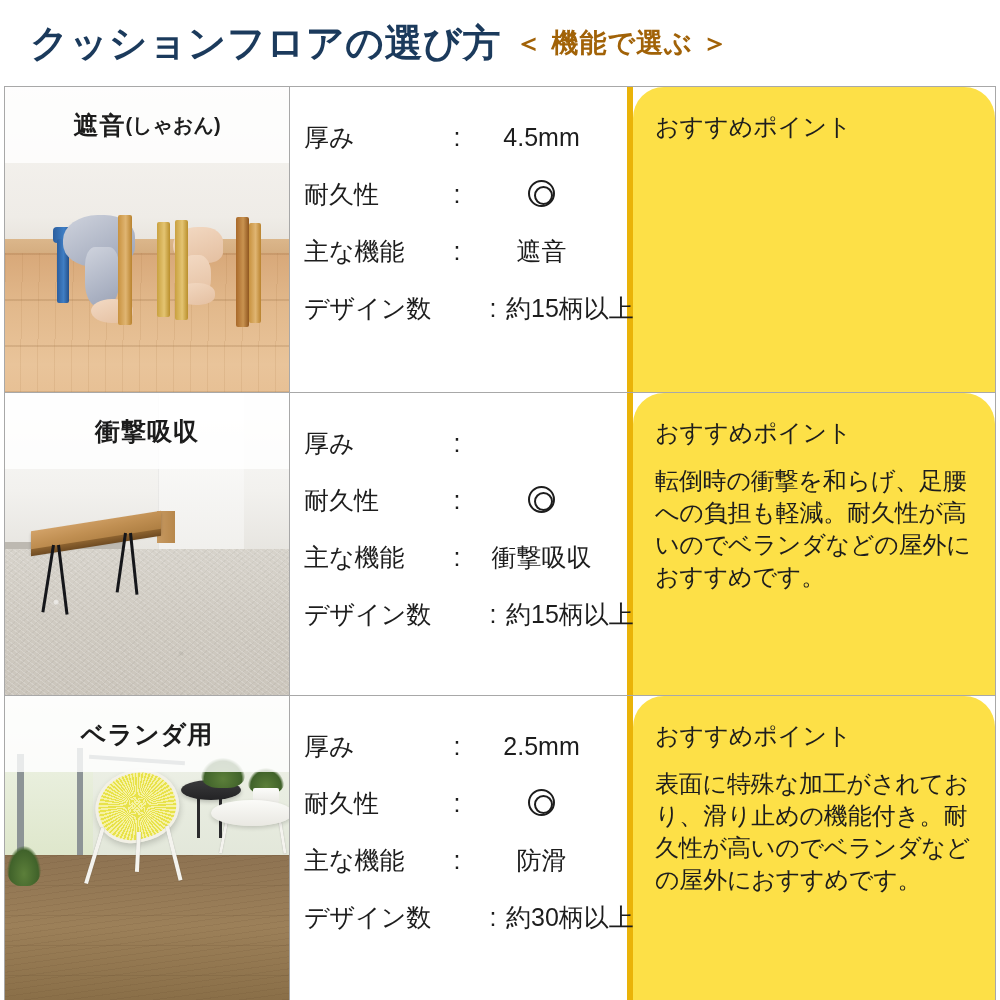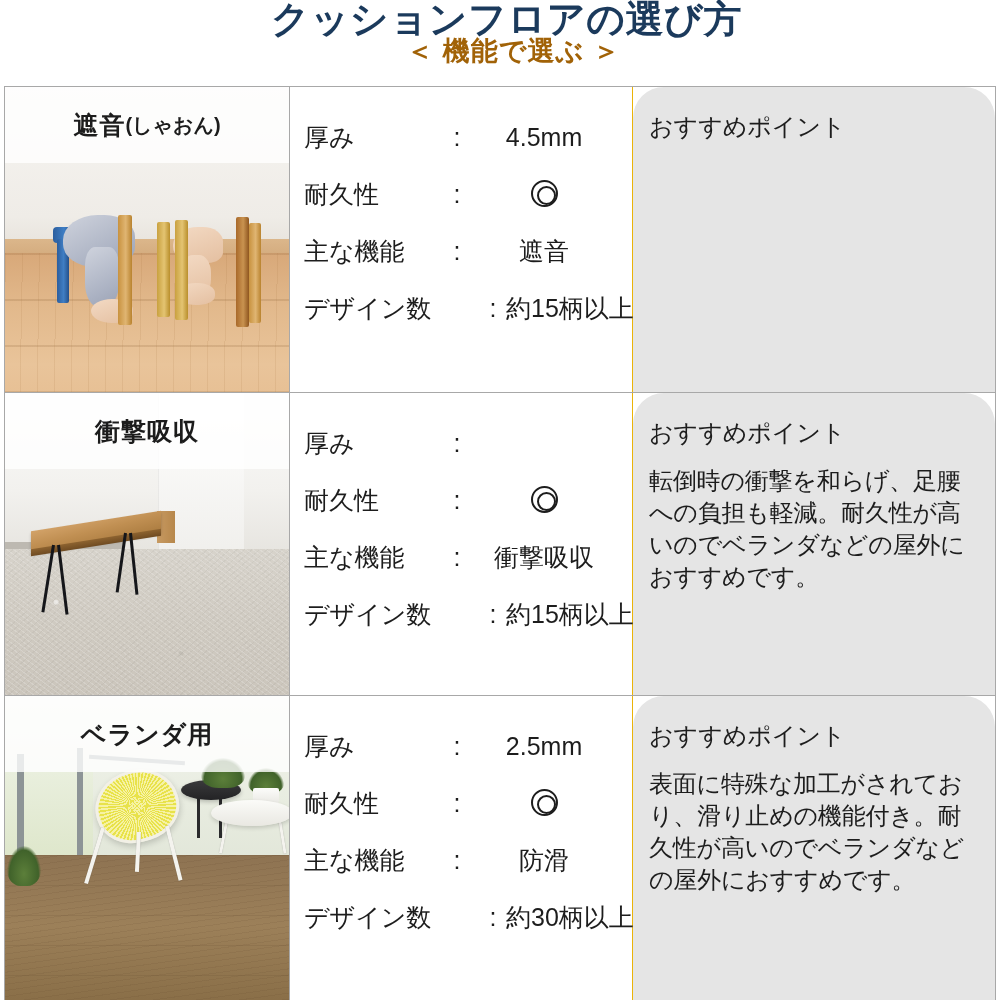--- a/index.html
+++ b/index.html
@@ -21,21 +21,20 @@
 
   
   .header {
     position: absolute;
     left: 0; top: 0;
     width: 983px;
     height: 86px;
     display: flex;
     align-items: center;
     padding-left: 30px;
-    flex-direction: column;
   }
   .title-main {
     font-size: 38px;
     font-weight: bold;
     color: #1b3a5c;
     letter-spacing: 0.5px;
     white-space: nowrap;
     line-height: 1;
   }
   .title-sub {
@@ -244,21 +243,21 @@
   }
 
   
   .specs {
     position: relative;
     flex: 0 0 344px;
     width: 344px;
     height: 100%;
     background: #ffffff;
     border-left: 1px solid #a8a8a8;
-    border-right: 1px solid #eab308;
+    border-right: 6px solid #eab308;
     padding: 22px 14px 0 14px;
     display: flex;
     flex-direction: column;
     justify-content: flex-start;
   }
   .spec-row {
     display: flex;
     align-items: center;
     height: 57px;
     font-size: 25px;
@@ -285,22 +284,22 @@
     margin: -7.5px 0 0 -7.5px;
     border: 2px solid #1d1d1d;
     border-radius: 50%;
   }
 
   
   .desc {
     position: relative;
     flex: 1 1 auto;
     height: 100%;
-    background: #e5e5e5;
-    padding: 24px 22px 0 16px;
+    background: #fde047;
+    padding: 24px 22px 0 22px;
     border-radius: 31px;
   }
   .desc-head {
     font-size: 24px;
     color: #1d1d1d;
     margin-bottom: 16px;
     white-space: nowrap;
   }
   .desc-body {
     font-size: 24px;

